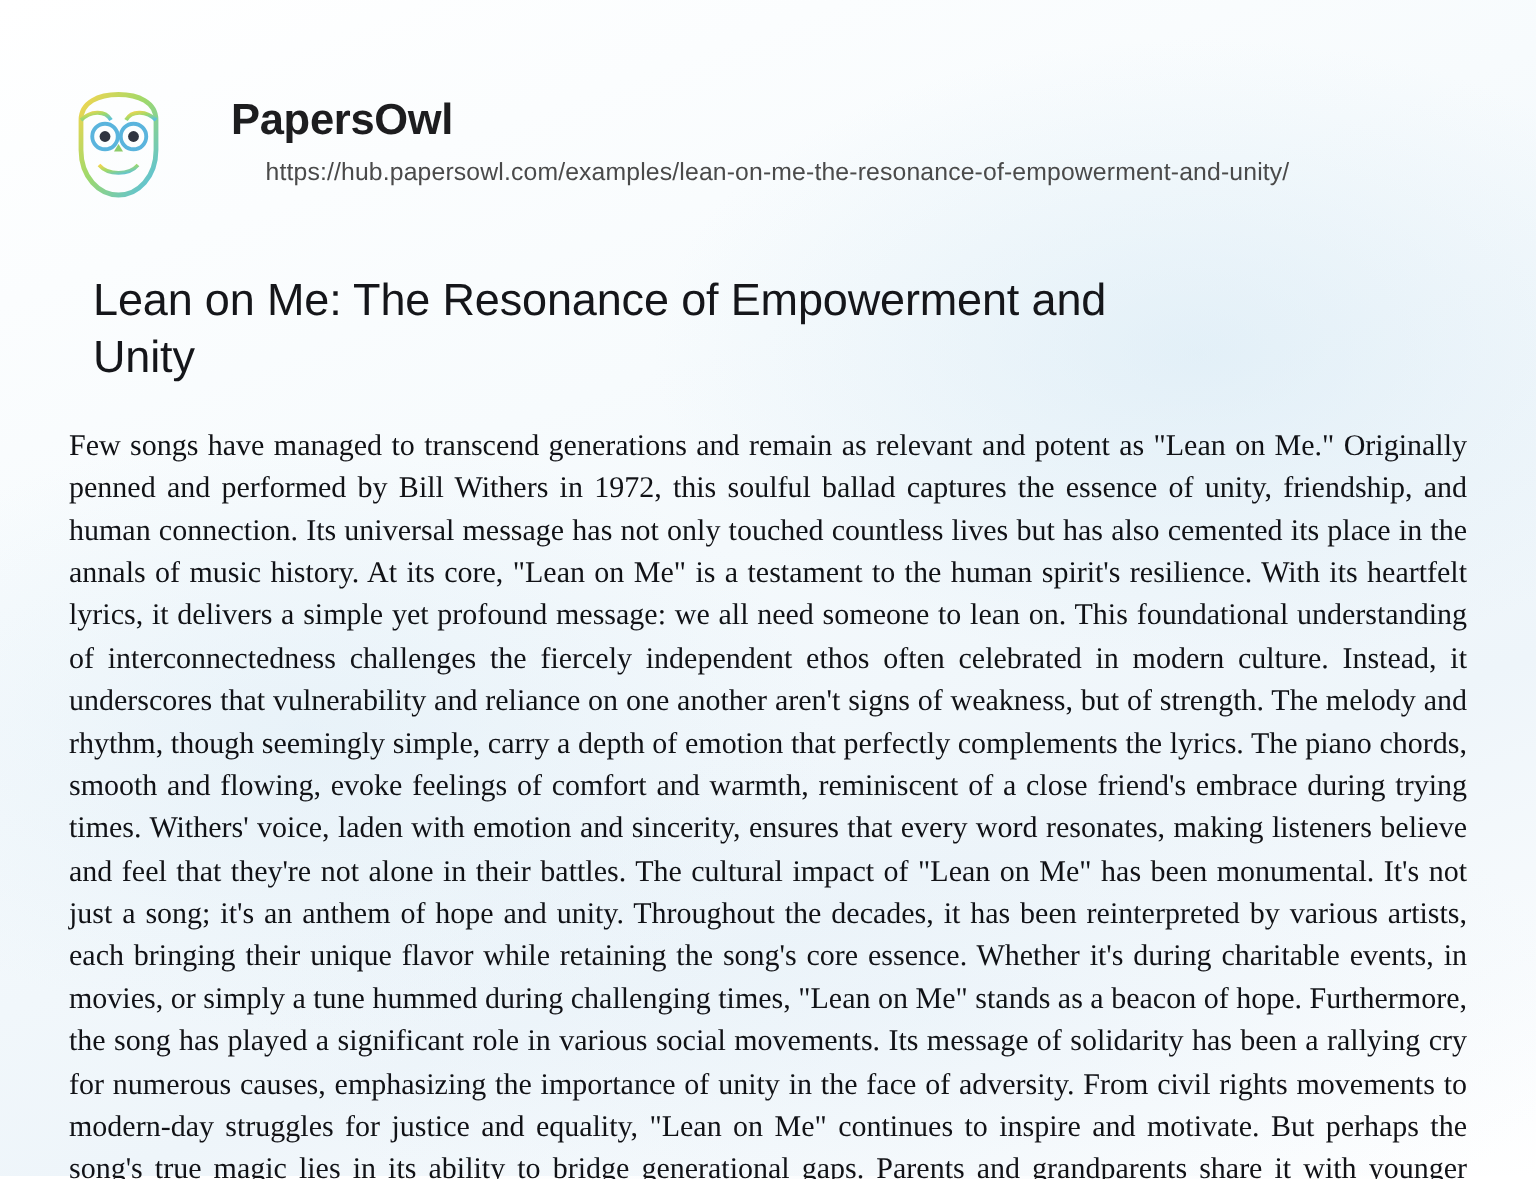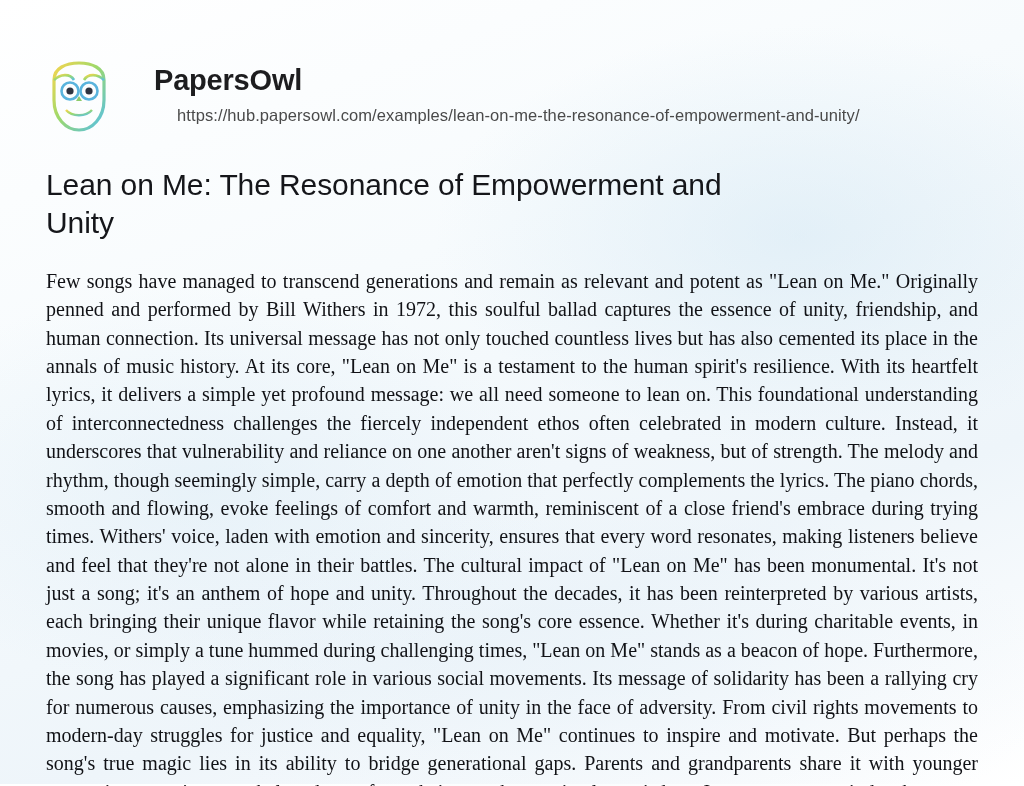--- a/index.html
+++ b/index.html
@@ -64,21 +64,21 @@
     left: 46px;
     top: 166px;
     width: 932px;
   }
   .doc-title {
     font-family: "Liberation Sans", sans-serif;
     font-size: 30px;
     font-weight: normal;
     color: #15161a;
     line-height: 1.28;
-    margin: 0;
+    margin: 16px;
     width: 700px;
     letter-spacing: -0.1px;
   }
   .doc-body {
     margin-top: 24px;
     font-family: "Liberation Serif", serif;
     font-size: 20px;
     line-height: 1.42;
     color: #111216;
     text-align: justify;

